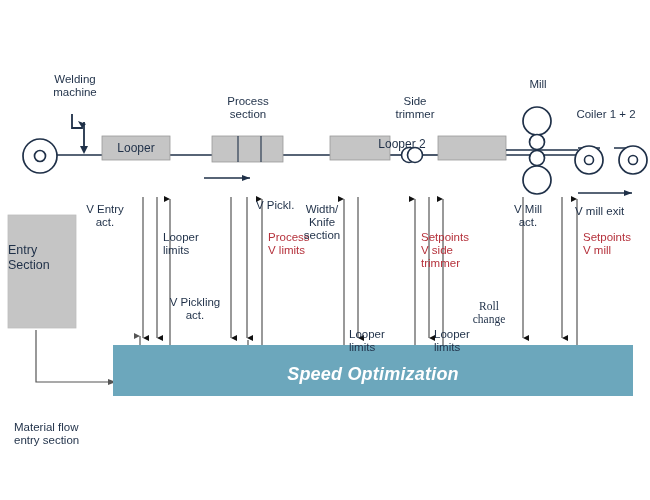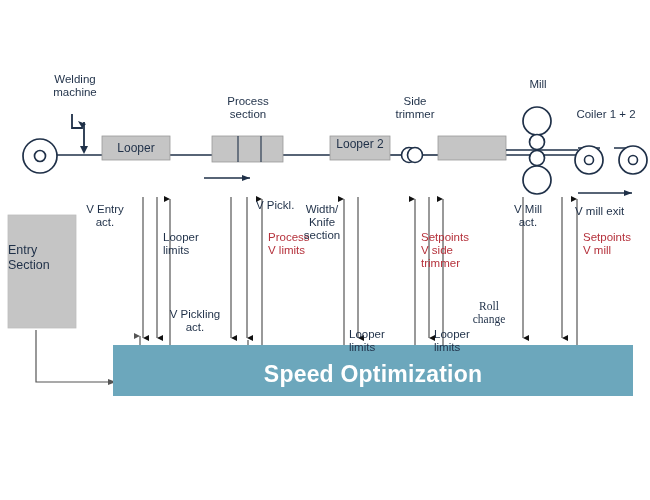--- a/index.html
+++ b/index.html
@@ -28,22 +28,23 @@
     position:absolute;
     font-size:12px;
     color:#1F3048;
     display:flex;align-items:center;justify-content:center;
     pointer-events:none;
   }
   #so-title{
     position:absolute;
     left:113px;top:352px;width:520px;height:44px;
     display:flex;align-items:center;justify-content:center;
-    color:#ffffff;font-size:23px;font-weight:bold;
+    color:#ffffff;font-size:18px;font-weight:bold;
     letter-spacing:.2px;
+    font-style:italic;
   }
   #entry-title{
     position:absolute;left:8px;top:215px;width:68px;height:85px;
     display:flex;align-items:center;justify-content:center;
     flex-direction:column;font-size:12.5px;color:#1F3048;line-height:15px;
   }
 </style>
 </head>
 <body>
 
@@ -185,41 +186,43 @@
 
   <div class="lbl c" style="left:382px;top:95px;width:66px;">Side
 trimmer</div>
 
   <div class="lbl c" style="left:510px;top:78px;width:56px;">Mill</div>
 
   <div class="lbl c" style="left:564px;top:108px;width:84px;">Coiler 1 + 2</div>
 
   <div class="boxlabel" style="left:102px;top:136px;width:68px;height:24px;">Looper</div>
 
-  <div class="boxlabel" style="left:330px;top:136px;width:60px;height:16px;">Looper 2</div>
+  <div class="boxlabel" style="left:330px;top:136px;width:60px;height:16px;padding-left:42px;">Looper 2</div>
 
 
   <div class="lbl l" style="left:256px;top:171px;width:70px;">V Pickl.</div>
 
   <div class="lbl l" style="left:575px;top:177px;width:80px;">V mill exit</div>
 
   <div id="entry-title">Entry
 Section</div>
 
 
+  <div class="lbl l" style="left:14px;top:393px;width:110px;">Material flow
+entry section</div>
 
   <div id="so-title">Speed Optimization</div>
 
   <div class="lbl r" style="left:72px;top:203px;width:66px;">V Entry
 act.</div>
 
   <div class="lbl l" style="left:163px;top:203px;width:60px;">Looper
 limits</div>
 
-  <div class="lbl r" style="left:163px;top:308px;width:64px;">V Pickling
+  <div class="lbl r" style="left:163px;top:296px;width:64px;">V Pickling
 act.</div>
 
   <div class="lbl l red" style="left:268px;top:203px;width:62px;">Process
 V limits</div>
 
   <div class="lbl l" style="left:349px;top:300px;width:60px;">Looper
 limits</div>
 
   <div class="lbl r" style="left:290px;top:203px;width:64px;">Width/
 Knife

